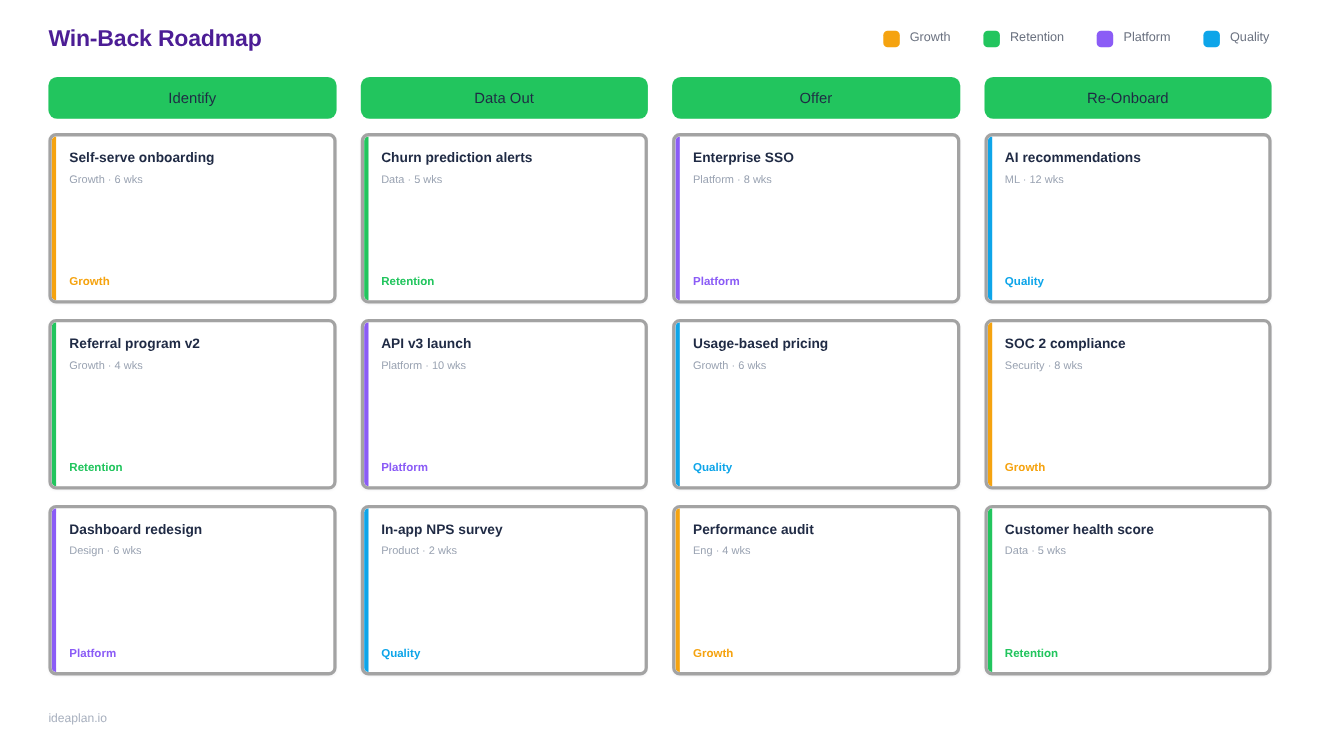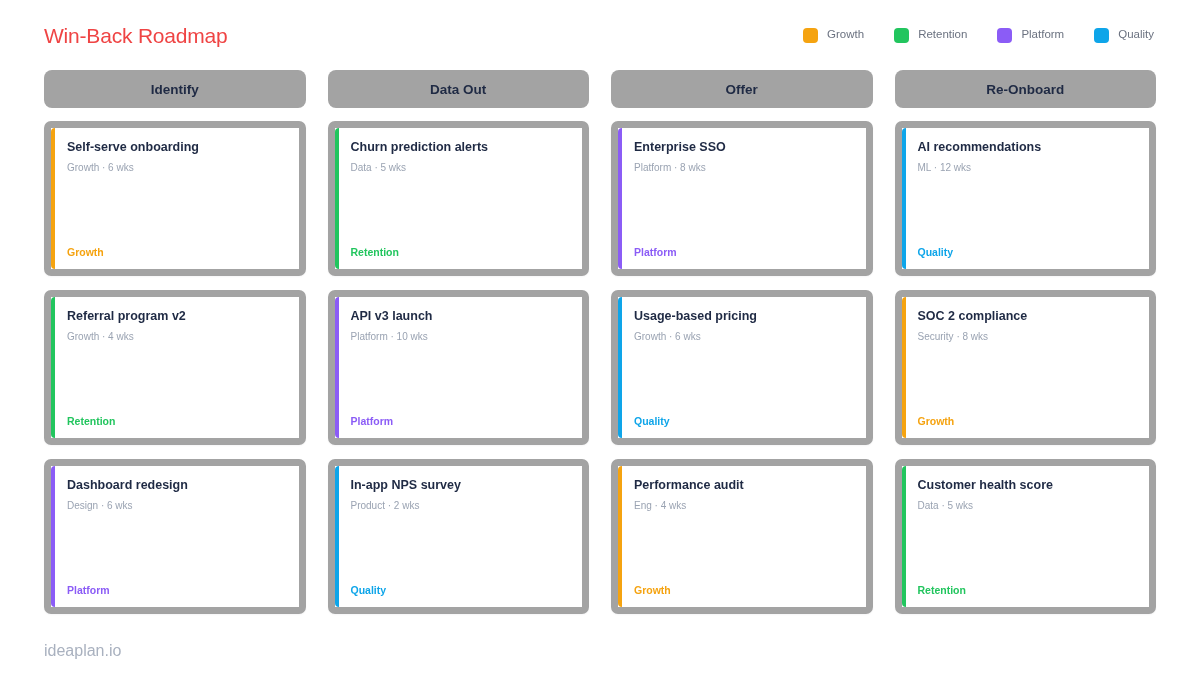--- a/index.html
+++ b/index.html
@@ -25,22 +25,22 @@
   .topbar {
     display: flex;
     align-items: center;
     justify-content: space-between;
     height: 56px;
     padding-top: 14px;
   }
 
   .page-title {
     font-size: 21px;
-    font-weight: normal;
-    color: #ef4444;
+    font-weight: bold;
+    color: #4c1d95;
     letter-spacing: -0.2px;
     line-height: 1;
   }
 
   .legend {
     display: flex;
     align-items: center;
     gap: 30px;
     padding-right: 2px;
   }
@@ -73,36 +73,36 @@
     margin-top: 14px;
   }
 
   .column {
     display: flex;
     flex-direction: column;
   }
 
   .column-header {
     height: 38px;
-    background: #a3a3a3;
+    background: #22c55e;
     border-radius: 8px;
     display: flex;
     align-items: center;
     justify-content: center;
     font-size: 13.5px;
-    font-weight: bold;
+    font-weight: normal;
     color: #1f2a44;
     margin-bottom: 13px;
   }
 
   .card {
     position: relative;
     height: 155px;
     background: #ffffff;
-    border: 7px solid #a3a3a3;
+    border: 3px solid #a3a3a3;
     border-radius: 7px;
     margin-bottom: 14px;
     padding: 12px 14px 12px 16px;
     display: flex;
     flex-direction: column;
     box-shadow: 0 1px 2px rgba(16, 24, 40, 0.04);
     overflow: hidden;
   }
 
   .card-accent {
@@ -134,21 +134,21 @@
     font-size: 10.5px;
     font-weight: bold;
     line-height: 1;
   }
 
   
   .footer {
     position: absolute;
     left: 44px;
     bottom: 16px;
-    font-size: 16px;
+    font-size: 11px;
     color: #a9b1bf;
     line-height: 1;
   }
 </style>
 </head>
 <body>
 
 <div class="page">
 
   <div class="topbar">

